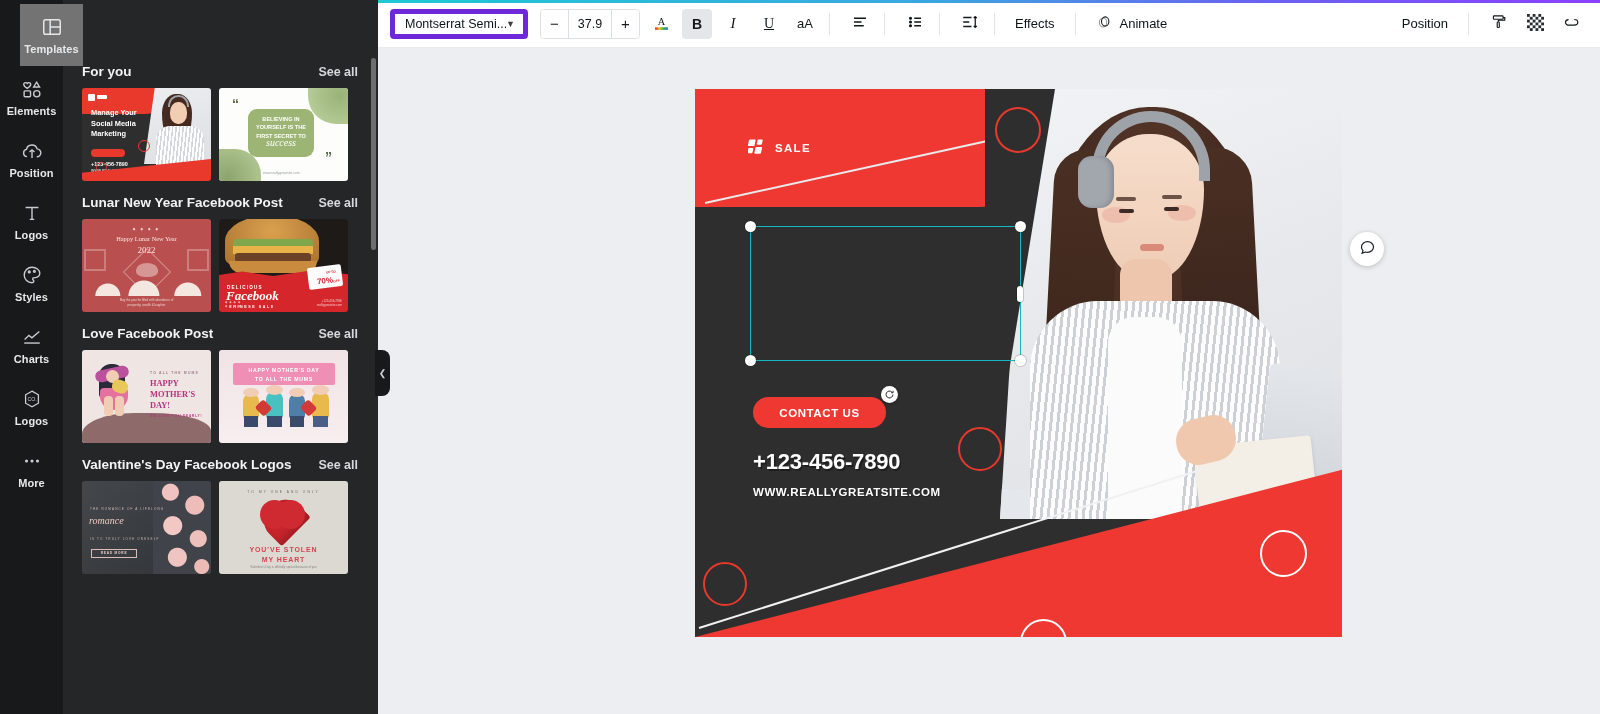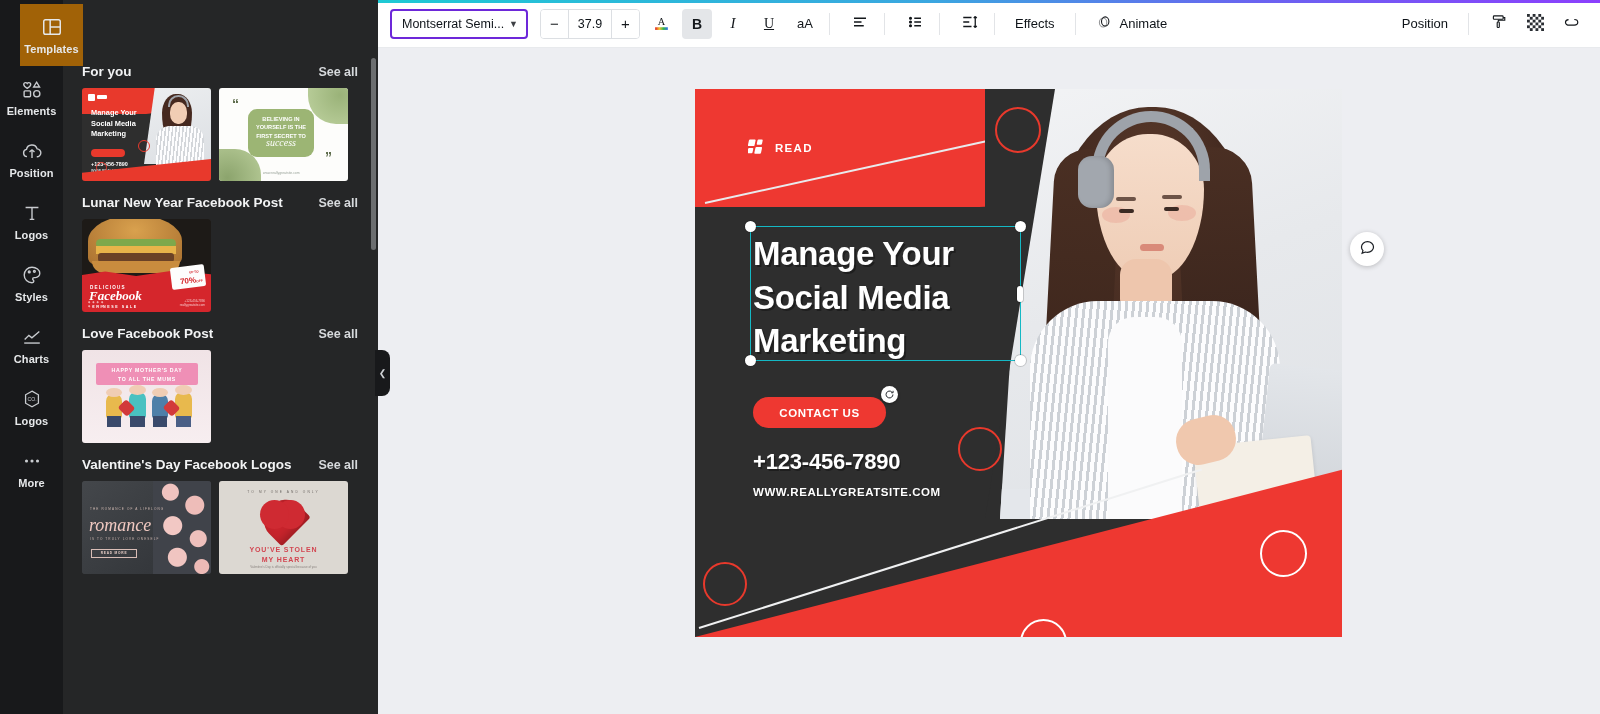--- a/index.html
+++ b/index.html
@@ -17,21 +17,21 @@
     background: #18191b;
     display: flex; flex-direction: column; align-items: center;
     padding-top: 4px;
     z-index: 30;
   }
   .rail-item {
     width: 63px; height: 62px;
     display: flex; flex-direction: column; align-items: center; justify-content: center;
     gap: 5px; cursor: pointer; color: #d9dce0;
   }
-  .rail-item.active { background: #a16207; margin-left: 40px; }
+  .rail-item.active { background: #737373; margin-left: 40px; }
   .rail-label { font-size: 11px; font-weight: 700; letter-spacing: .1px; color: #e6e8ea; }
   .rail-ico { width: 22px; height: 22px; display:block; }
   .rail-ico svg { width: 22px; height: 22px; display: block; }
 
   
   #panel {
     position: absolute; left: 63px; top: 0; width: 315px; height: 714px;
     background: #252627; overflow: hidden;
   }
   #searchwrap { padding: 13px 14px 6px 19px; }
@@ -79,21 +79,21 @@
   
   #topbar {
     position: absolute; left: 378px; top: 0; width: 1222px; height: 48px;
     background: #fff; display: flex; align-items: center;
     padding: 0 14px 0 12px; gap: 0;
     border-bottom: 1px solid #e8eaed;
   }
   .tb-accent { position:absolute; left:378px; top:0; width:1222px; height:3px; z-index:3;}
   #fontsel {
     display: flex; align-items: center; justify-content: space-between;
-    width: 138px; height: 30px; border: 2px solid #6d28d9; border-radius: 4px;
+    width: 138px; height: 30px; border: 5px solid #6d28d9; border-radius: 4px;
     padding: 0 8px 0 10px; cursor: pointer;
   }
   #fontsel .fname { font-size: 12.5px; color: #0e1318; white-space: nowrap; overflow: hidden; }
   .caret { font-size: 9px; color: #3d4044; }
   #sizectl {
     display: flex; align-items: center; margin-left: 12px;
     border: 1px solid #dcdfe3; border-radius: 4px; height: 30px; overflow: hidden;
   }
   .sz-btn {
     width: 27px; height: 28px; display:flex; align-items:center; justify-content:center;
@@ -401,20 +401,32 @@
         </div>
       </div>
 
       <div class="sec">
         <div class="sec-head">
           <span class="sec-title">Lunar New Year Facebook Post</span>
           <span class="see-all">See all</span>
         </div>
         <div class="sec-row">
           <div class="tcard">
+            <div style="position:absolute;inset:0;background:#b9504f"></div>
+            <div style="position:absolute;left:0;top:0;width:129px;text-align:center;top:8px;color:#f3d9d4;font-size:3.4px;letter-spacing:2px">◆ ◆ ◆ ◆</div>
+            <div style="position:absolute;left:0;top:16px;width:129px;text-align:center;color:#f6e3de;font-size:6.4px;font-family:'Liberation Serif',serif">Happy Lunar New Year</div>
+            <div style="position:absolute;left:0;top:26px;width:129px;text-align:center;color:#f6e3de;font-size:9px;font-family:'Liberation Serif',serif">2022</div>
+            <div style="position:absolute;left:48px;top:36px;width:34px;height:34px;border:1px solid rgba(255,240,235,.4);transform:rotate(45deg)"></div>
+            <div style="position:absolute;left:54px;top:44px;width:22px;height:14px;background:rgba(250,235,230,.45);border-radius:50% 50% 40% 40%"></div>
+            <div style="position:absolute;left:2px;top:30px;width:22px;height:22px;border:2px solid rgba(250,235,230,.3)"></div>
+            <div style="position:absolute;right:2px;top:30px;width:22px;height:22px;border:2px solid rgba(250,235,230,.3)"></div>
+            <div style="position:absolute;left:0;bottom:16px;width:129px;height:20px;background:radial-gradient(circle at 20% 100%,#f4e7e0 12px,transparent 13px),radial-gradient(circle at 48% 100%,#f4e7e0 15px,transparent 16px),radial-gradient(circle at 82% 100%,#f4e7e0 13px,transparent 14px)"></div>
+            <div style="position:absolute;left:0;bottom:4px;width:129px;text-align:center;color:#e8cfc8;font-size:3px;line-height:1.6">May the year be filled with abundance of<br>prosperity, wealth &amp; laughter</div>
+          </div>
+          <div class="tcard">
             <div style="position:absolute;inset:0;background:#1d1a17"></div>
             <div style="position:absolute;left:6px;top:-4px;width:94px;height:52px;background:radial-gradient(ellipse at 50% 30%,#d9a14e,#a9702f);border-radius:50% 50% 18% 18%"></div>
             <div style="position:absolute;left:14px;top:20px;width:80px;height:9px;background:#7ea84b;border-radius:5px"></div>
             <div style="position:absolute;left:14px;top:27px;width:80px;height:8px;background:#e8b44a"></div>
             <div style="position:absolute;left:16px;top:34px;width:76px;height:9px;background:#6b4226;border-radius:3px"></div>
             <div style="position:absolute;left:10px;top:42px;width:88px;height:12px;background:#c98c3e;border-radius:0 0 22px 22px"></div>
             <div style="position:absolute;right:2px;top:4px;width:34px;height:34px;background:radial-gradient(circle,#e0a martial 0%,#c98c3e 70%);border-radius:50%;opacity:.8"></div>
             <div style="position:absolute;left:0;bottom:0;width:129px;height:44px;background:#d5262c;clip-path:polygon(0 16%,18% 8%,42% 18%,70% 6%,100% 14%,100% 100%,0 100%)"></div>
             <div style="position:absolute;left:8px;bottom:22px;color:#fff;font-size:4.6px;font-weight:800;letter-spacing:1.2px">DELICIOUS</div>
             <div style="position:absolute;left:7px;bottom:8px;color:#fff;font-size:13px;font-style:italic;font-weight:700;font-family:'Liberation Serif',serif">Facebook</div>
@@ -428,20 +440,34 @@
 
         </div>
       </div>
 
       <div class="sec">
         <div class="sec-head">
           <span class="sec-title">Love Facebook Post</span>
           <span class="see-all">See all</span>
         </div>
         <div class="sec-row">
+          <div class="tcard">
+            <div style="position:absolute;inset:0;background:#efe6e4"></div>
+            <div style="position:absolute;left:0;bottom:0;width:129px;height:30px;background:#8e6b6a;border-radius:40% 46% 0 0/70% 60% 0 0"></div>
+            <div style="position:absolute;left:17px;top:14px;width:26px;height:34px;background:#2b2a3a;border-radius:12px 12px 4px 4px"></div>
+            <div style="position:absolute;left:18px;top:38px;width:28px;height:22px;background:#e4719f;border-radius:4px 4px 14px 14px"></div>
+            <div style="position:absolute;left:13px;top:18px;width:34px;height:12px;background:#b9519c;border-radius:7px;transform:rotate(-12deg)"></div>
+            <div style="position:absolute;left:24px;top:20px;width:13px;height:13px;background:#f0cdb4;border-radius:50%"></div>
+            <div style="position:absolute;left:22px;top:46px;width:9px;height:20px;background:#f0cdb4;border-radius:4px"></div>
+            <div style="position:absolute;left:33px;top:46px;width:9px;height:20px;background:#f0cdb4;border-radius:4px"></div>
+            <div style="position:absolute;left:30px;top:30px;width:16px;height:13px;background:#e8c85a;border-radius:6px;transform:rotate(18deg)"></div>
+            <div style="position:absolute;left:68px;top:21px;color:#9c7c86;font-size:3.4px;font-weight:700;letter-spacing:1.2px">TO ALL THE MUMS</div>
+            <div style="position:absolute;left:68px;top:29px;width:56px;color:#b5337e;font-size:8.4px;font-weight:700;line-height:1.3;font-family:'Liberation Serif',serif">HAPPY<br>MOTHER'S<br>DAY!</div>
+            <div style="position:absolute;left:68px;top:64px;color:#b5337e;font-size:3.2px;font-weight:800;letter-spacing:.8px">WE LOVE YOU DEARLY!</div>
+          </div>
           <div class="tcard">
             <div style="position:absolute;inset:0;background:linear-gradient(180deg,#f0e3e6,#f7eef0)"></div>
             <div style="position:absolute;left:14px;top:13px;width:102px;height:22px;background:#ef8fb6;border-radius:2px"></div>
             <div style="position:absolute;left:14px;top:16px;width:102px;text-align:center;color:#fff;font-size:5.2px;font-weight:800;letter-spacing:.7px;line-height:1.8">HAPPY MOTHER'S DAY<br>TO ALL THE MUMS</div>
             <div style="position:absolute;left:24px;top:44px;width:16px;height:24px;background:#e8b94d;border-radius:7px 7px 2px 2px"></div>
             <div style="position:absolute;left:24px;top:38px;width:16px;height:9px;background:#f0cdb4;border-radius:50%"></div>
             <div style="position:absolute;left:25px;top:66px;width:14px;height:11px;background:#3a4a6b"></div>
             <div style="position:absolute;left:47px;top:42px;width:17px;height:26px;background:#49c1c1;border-radius:7px 7px 2px 2px"></div>
             <div style="position:absolute;left:47px;top:35px;width:17px;height:10px;background:#f0cdb4;border-radius:50%"></div>
             <div style="position:absolute;left:48px;top:66px;width:15px;height:11px;background:#3a4a6b"></div>
@@ -461,21 +487,21 @@
       <div class="sec">
         <div class="sec-head">
           <span class="sec-title">Valentine's Day Facebook Logos</span>
           <span class="see-all">See all</span>
         </div>
         <div class="sec-row">
           <div class="tcard">
             <div style="position:absolute;inset:0;background:linear-gradient(140deg,#44474b,#2f3236)"></div>
             <div style="position:absolute;right:0;top:0;width:58px;height:93px;background:radial-gradient(circle at 30% 12%,#f0c3c0 8px,transparent 9px),radial-gradient(circle at 72% 26%,#eebdb9 9px,transparent 10px),radial-gradient(circle at 34% 48%,#f2c8c4 9px,transparent 10px),radial-gradient(circle at 78% 62%,#eec0bc 8px,transparent 9px),radial-gradient(circle at 42% 82%,#f0c5c1 9px,transparent 10px),radial-gradient(circle at 84% 92%,#edbab6 7px,transparent 8px);background-color:#40434a"></div>
             <div style="position:absolute;left:8px;top:26px;color:#cfb9b2;font-size:3.1px;letter-spacing:1.1px">THE ROMANCE OF A LIFELONG</div>
-            <div style="position:absolute;left:7px;top:34px;color:#f0c9c1;font-size:18px;font-style:italic;font-family:'Liberation Serif',serif">romance</div>
+            <div style="position:absolute;left:7px;top:34px;color:#f0c9c1;font-size:10px;font-style:italic;font-family:'Liberation Serif',serif">romance</div>
             <div style="position:absolute;left:8px;top:56px;color:#c9b4ae;font-size:3.1px;letter-spacing:1.1px">IS TO TRULY LOVE ONESELF</div>
             <div style="position:absolute;left:9px;top:68px;width:46px;height:9px;border:.6px solid #d9bdb6"></div>
             <div style="position:absolute;left:9px;top:70px;width:46px;text-align:center;color:#e7cdc6;font-size:3.2px;font-weight:700;letter-spacing:.8px">READ MORE</div>
           </div>
           <div class="tcard">
             <div style="position:absolute;inset:0;background:#dcd8d2"></div>
             <div style="position:absolute;left:0;top:9px;width:129px;text-align:center;color:#6d6864;font-size:3.2px;letter-spacing:2.1px">TO MY ONE AND ONLY</div>
             <div style="position:absolute;left:44px;top:20px;width:41px;height:36px;background:#c8242c;border-radius:50% 50% 8% 8%;transform:rotate(-45deg);box-shadow:inset -3px -4px 8px rgba(0,0,0,.22)"></div>
             <div style="position:absolute;left:57px;top:19px;width:29px;height:29px;background:#cf2a32;border-radius:50%"></div>
             <div style="position:absolute;left:41px;top:19px;width:29px;height:29px;background:#cf2a32;border-radius:50%"></div>
@@ -692,24 +718,23 @@
 
       <div id="logo">
         <span id="logo-mark">
           <svg viewBox="0 0 20 20" fill="#fff">
             <rect x="1.5" y="1.5" width="7" height="7" rx="1" transform="skewX(-12)"></rect>
             <rect x="10.5" y="1.5" width="5.5" height="5.5" rx="1" transform="skewX(-12)"></rect>
             <rect x="2.5" y="10.5" width="5.5" height="5.5" rx="1" transform="skewX(-12)"></rect>
             <rect x="10" y="9.5" width="7" height="7" rx="1" transform="skewX(-12)"></rect>
           </svg>
         </span>
-        <span id="logo-text">READ</span>
-      </div>
-
-      <div id="headline">Manage Your Social Media Marketing</div>
+        <span id="logo-text">SALE</span>
+      </div>
+
 
       <div id="selbox">
         <span class="handle h-tl"></span>
         <span class="handle h-tr"></span>
         <span class="handle h-bl"></span>
         <span class="handle h-br"></span>
         <span class="h-mid-r"></span>
       </div>
 
       <div id="rotate-handle">

